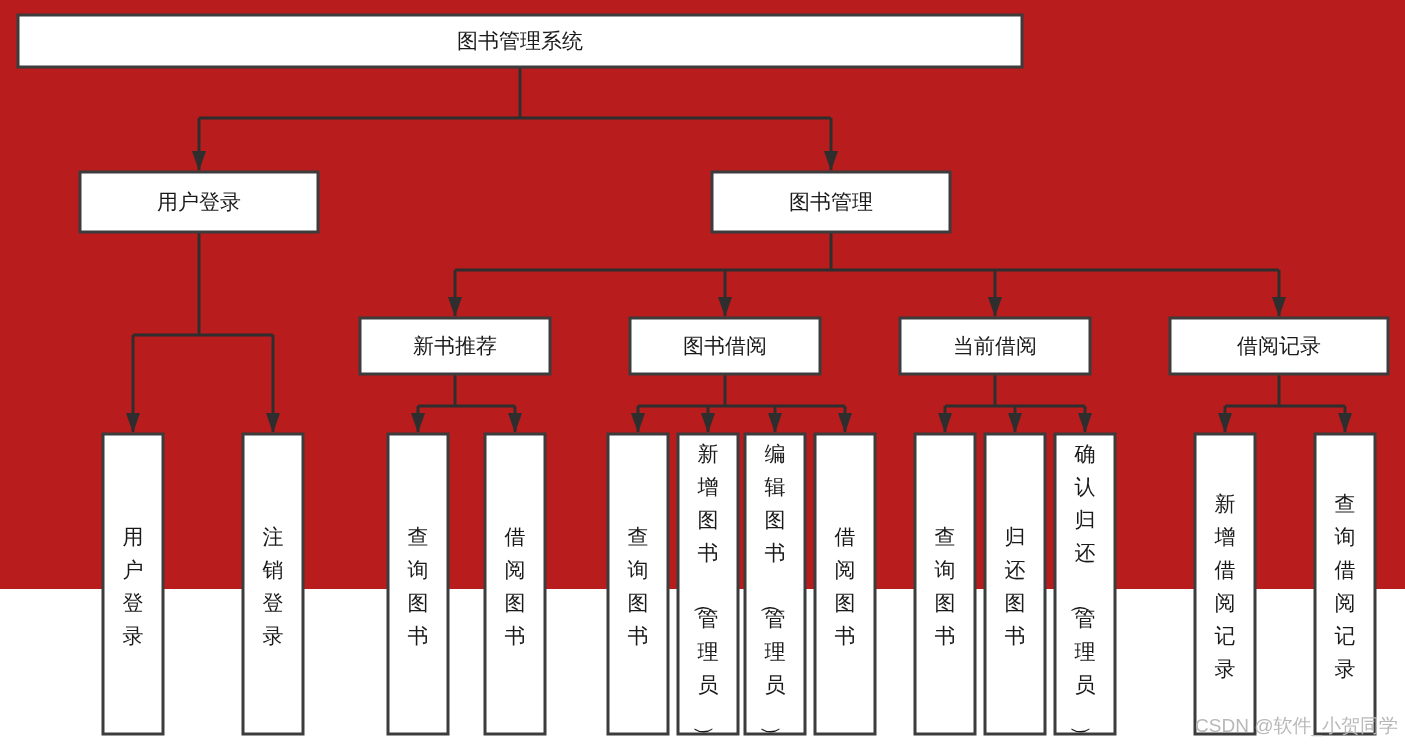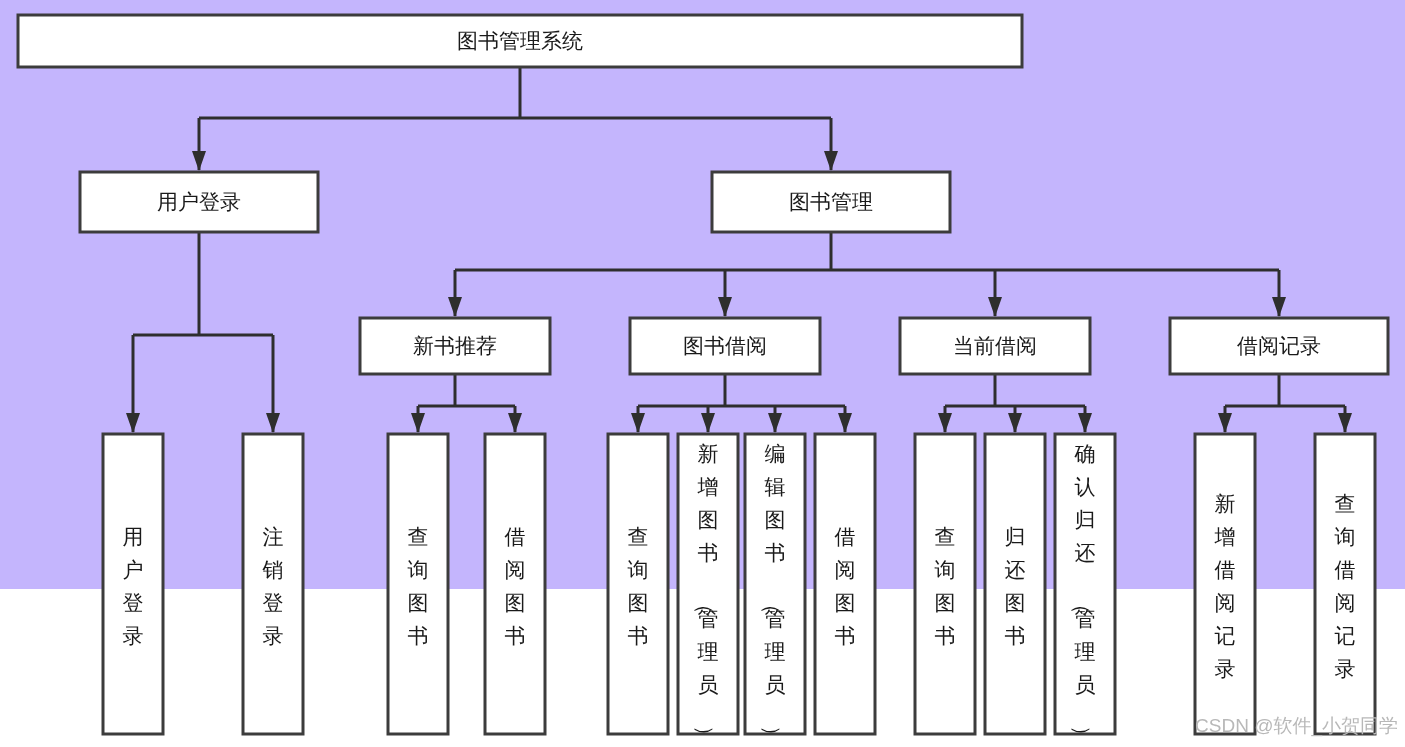--- a/index.html
+++ b/index.html
@@ -11,21 +11,21 @@
   body {
     width: 1405px;
     height: 747px;
     font-family: "Liberation Sans", "DejaVu Sans", sans-serif;
     overflow: hidden;
   }
   #diagram-root {
     position: relative;
     width: 1405px;
     height: 589px;
-    background: #c4b5fd;
+    background: #b91c1c;
   }
   svg.diagram-canvas {
     position: absolute;
     left: 0;
     top: 0;
     width: 1405px;
     height: 747px;
     display: block;
   }
   .node-box {

